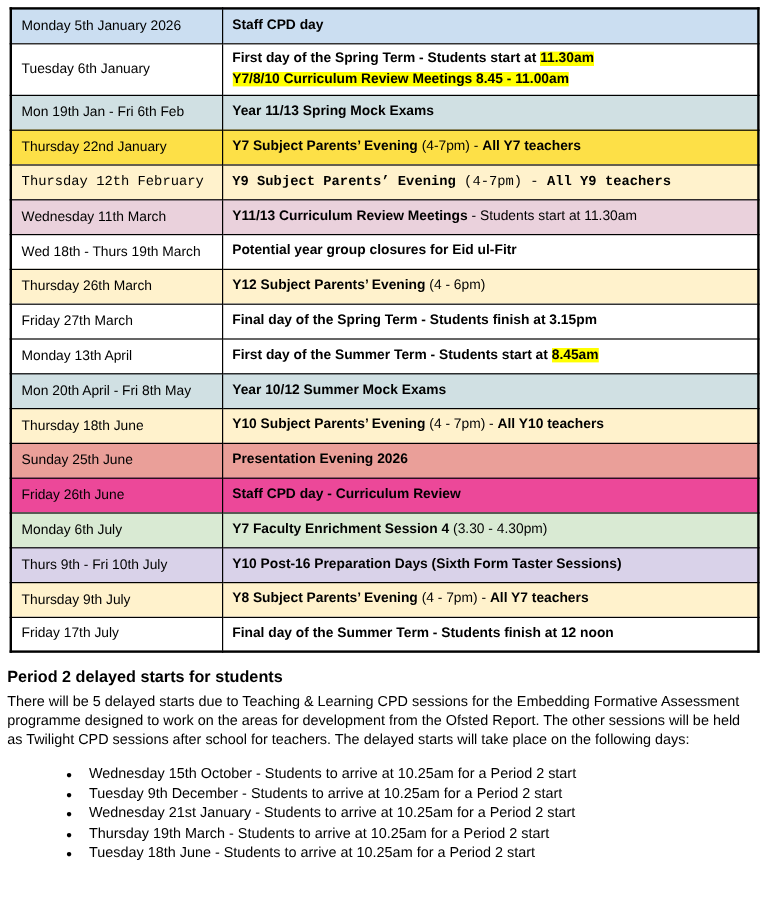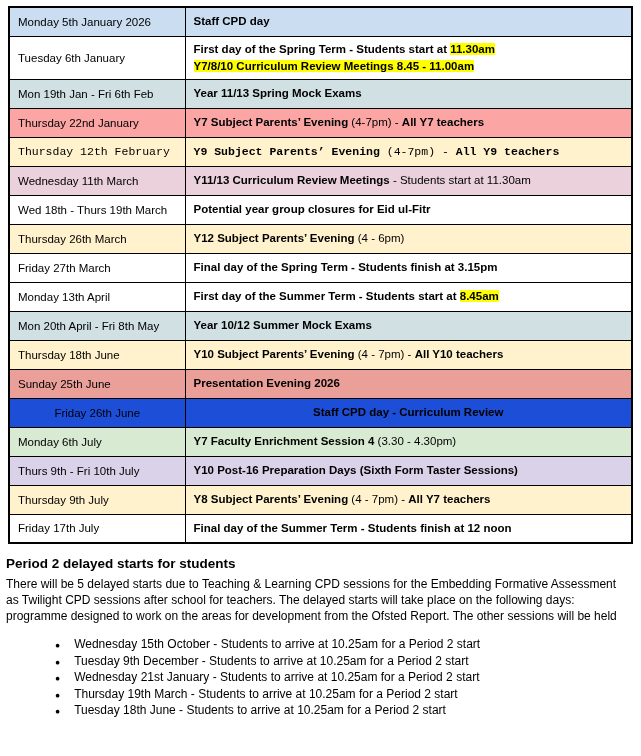--- a/index.html
+++ b/index.html
@@ -80,21 +80,21 @@
             <div class="event-line"><span class="b">First day of the Spring Term - Students start at </span><span class="b hl">11.30am</span></div>
             <div class="event-line"><span class="b hl">Y7/8/10 Curriculum Review Meetings 8.45 - 11.00am</span></div>
           </td>
         </tr>
         <tr class="row" style="background: rgb(208, 224, 227);">
           <td class="date-cell">Mon 19th Jan - Fri 6th Feb</td>
           <td class="event-cell">
             <div class="event-line"><span class="b">Year 11/13 Spring Mock Exams</span></div>
           </td>
         </tr>
-        <tr class="row" style="background: #fca5a5; margin-left: 12px;">
+        <tr class="row" style="background: #fde047; margin-left: 12px;">
           <td class="date-cell">Thursday 22nd January</td>
           <td class="event-cell">
             <div class="event-line"><span class="b">Y7 Subject Parents’ Evening</span><span> (4-7pm) - </span><span class="b">All Y7 teachers</span></div>
           </td>
         </tr>
         <tr class="row" style="background: rgb(255, 242, 204); font-family: Liberation Mono, monospace;">
           <td class="date-cell">Thursday 12th February</td>
           <td class="event-cell">
             <div class="event-line"><span class="b">Y9 Subject Parents’ Evening</span><span> (4-7pm) - </span><span class="b">All Y9 teachers</span></div>
           </td>
@@ -140,21 +140,21 @@
           <td class="event-cell">
             <div class="event-line"><span class="b">Y10 Subject Parents’ Evening</span><span> (4 - 7pm) - </span><span class="b">All Y10 teachers</span></div>
           </td>
         </tr>
         <tr class="row" style="background: rgb(234, 159, 153);">
           <td class="date-cell">Sunday 25th June</td>
           <td class="event-cell">
             <div class="event-line"><span class="b">Presentation Evening 2026</span></div>
           </td>
         </tr>
-        <tr class="row" style="background: #1d4ed8; text-align: center;">
+        <tr class="row" style="background: #ec4899;">
           <td class="date-cell">Friday 26th June</td>
           <td class="event-cell">
             <div class="event-line"><span class="b">Staff CPD day - Curriculum Review</span></div>
           </td>
         </tr>
         <tr class="row" style="background: rgb(217, 234, 211); padding-left: 40px;">
           <td class="date-cell">Monday 6th July</td>
           <td class="event-cell">
             <div class="event-line"><span class="b">Y7 Faculty Enrichment Session 4</span><span> (3.30 - 4.30pm)</span></div>
           </td>
@@ -177,22 +177,22 @@
             <div class="event-line"><span class="b">Final day of the Summer Term - Students finish at 12 noon</span></div>
           </td>
         </tr>
       </tbody>
   </table>
 
   <div class="section">
     <div class="heading">Period 2 delayed starts for students</div>
     <div class="para">
         <div>There will be 5 delayed starts due to Teaching &amp; Learning CPD sessions for the Embedding Formative Assessment</div>
+        <div>programme designed to work on the areas for development from the Ofsted Report. The other sessions will be held</div>
         <div>as Twilight CPD sessions after school for teachers. The delayed starts will take place on the following days:</div>
-        <div>programme designed to work on the areas for development from the Ofsted Report. The other sessions will be held</div>
       </div>
     <ul class="delayed-list">
         <li>
           <span class="dot">●</span>
           <span>Wednesday 15th October - Students to arrive at 10.25am for a Period 2 start</span>
         </li>
         <li>
           <span class="dot">●</span>
           <span>Tuesday 9th December - Students to arrive at 10.25am for a Period 2 start</span>
         </li>

